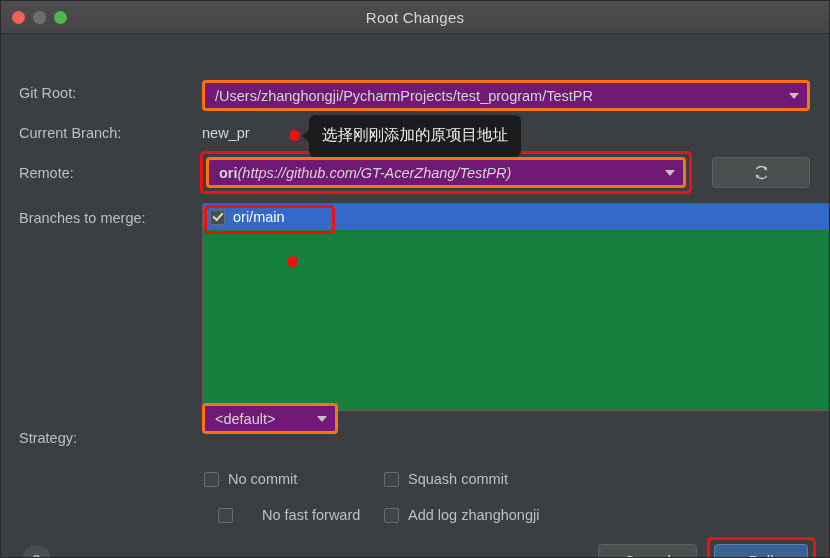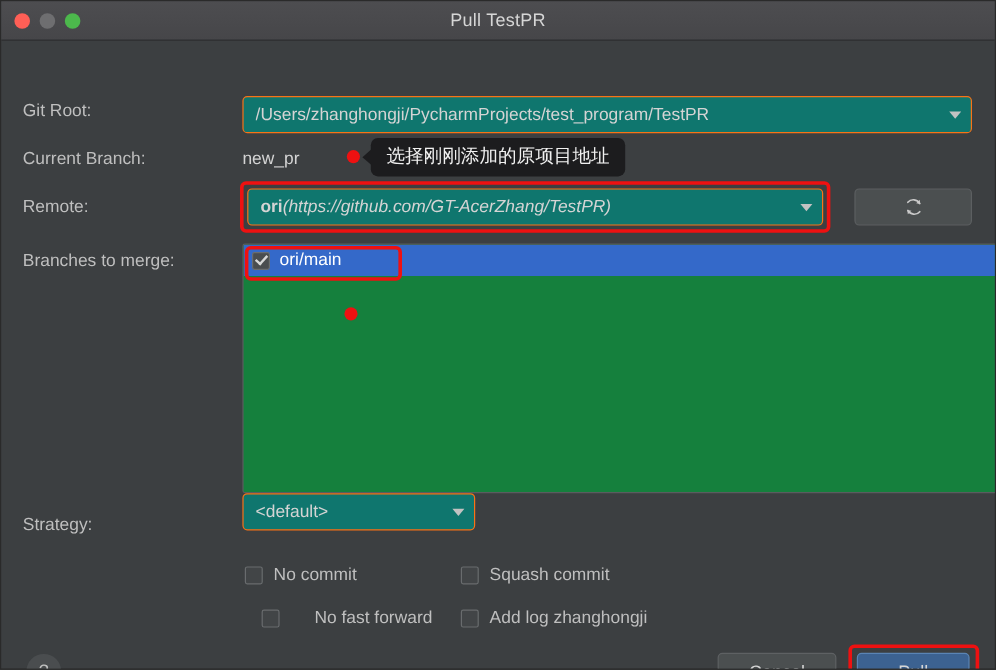--- a/index.html
+++ b/index.html
@@ -69,22 +69,22 @@
 
   .flabel {
     font-size: 14.5px;
     color: #bfbfbf;
     white-space: nowrap;
   }
 
   
   .combo {
     height: 31px;
-    background: #0f766e;
-    border: 1px solid #f97316;
+    background: #701a75;
+    border: 3px solid #f97316;
     border-radius: 4px;
     display: flex;
     align-items: center;
     padding: 0 8px 0 10px;
     color: #d4d4d4;
     font-size: 14.5px;
     position: relative;
     overflow: hidden;
     white-space: nowrap;
   }
@@ -93,21 +93,21 @@
     width: 0; height: 0;
     border-left: 5.5px solid transparent;
     border-right: 5.5px solid transparent;
     border-top: 6px solid #c2c2c2;
     margin-left: 8px;
     flex: none;
   }
 
   #gitroot-combo { left: 201px; top: 46px; width: 608px; }
   #remote-combo  { left: 205px; top: 123px; width: 480px; }
-  #strategy-combo{ left: 201px; top: 377px; width: 194px; }
+  #strategy-combo{ left: 201px; top: 369px; width: 136px; }
 
   .refresh-btn {
     position: absolute;
     left: 711px; top: 123px;
     width: 98px; height: 31px;
     background: #4b4f50;
     border: 1px solid #5c5f61;
     border-radius: 4px;
     display: flex;
     align-items: center;
@@ -227,21 +227,21 @@
     border-radius: 50%;
     background: #ee1111;
     flex: none;
   }
   .bubble {
     position: relative;
     margin-left: 9px;
     background: #1c1c1e;
     color: #f0f0f0;
     border-radius: 6px;
-    padding: 7px 13px;
+    padding: 12px 13px;
     font-size: 15.5px;
     line-height: 1.15;
     white-space: nowrap;
     font-family: "DejaVu Sans", "Liberation Sans", sans-serif;
   }
   .bubble::before {
     content: "";
     position: absolute;
     left: -7px;
     top: 50%;
@@ -260,21 +260,21 @@
 <body>
 
 <div class="window">
 
   <div class="titlebar">
     <div class="traffic">
       <span class="light close"></span>
       <span class="light min"></span>
       <span class="light max"></span>
     </div>
-    <div class="title">Pull TestPR</div>
+    <div class="title">Root Changes</div>
   </div>
 
   <div class="body">
 
     <div class="row" style="left:18px; top:51px;">
       <span class="flabel">Git Root:</span>
     </div>
     <div class="combo" id="gitroot-combo" style="position:absolute;">
       <span class="txt">/Users/zhanghongji/PycharmProjects/test_program/TestPR</span>
       <span class="caret"></span>

